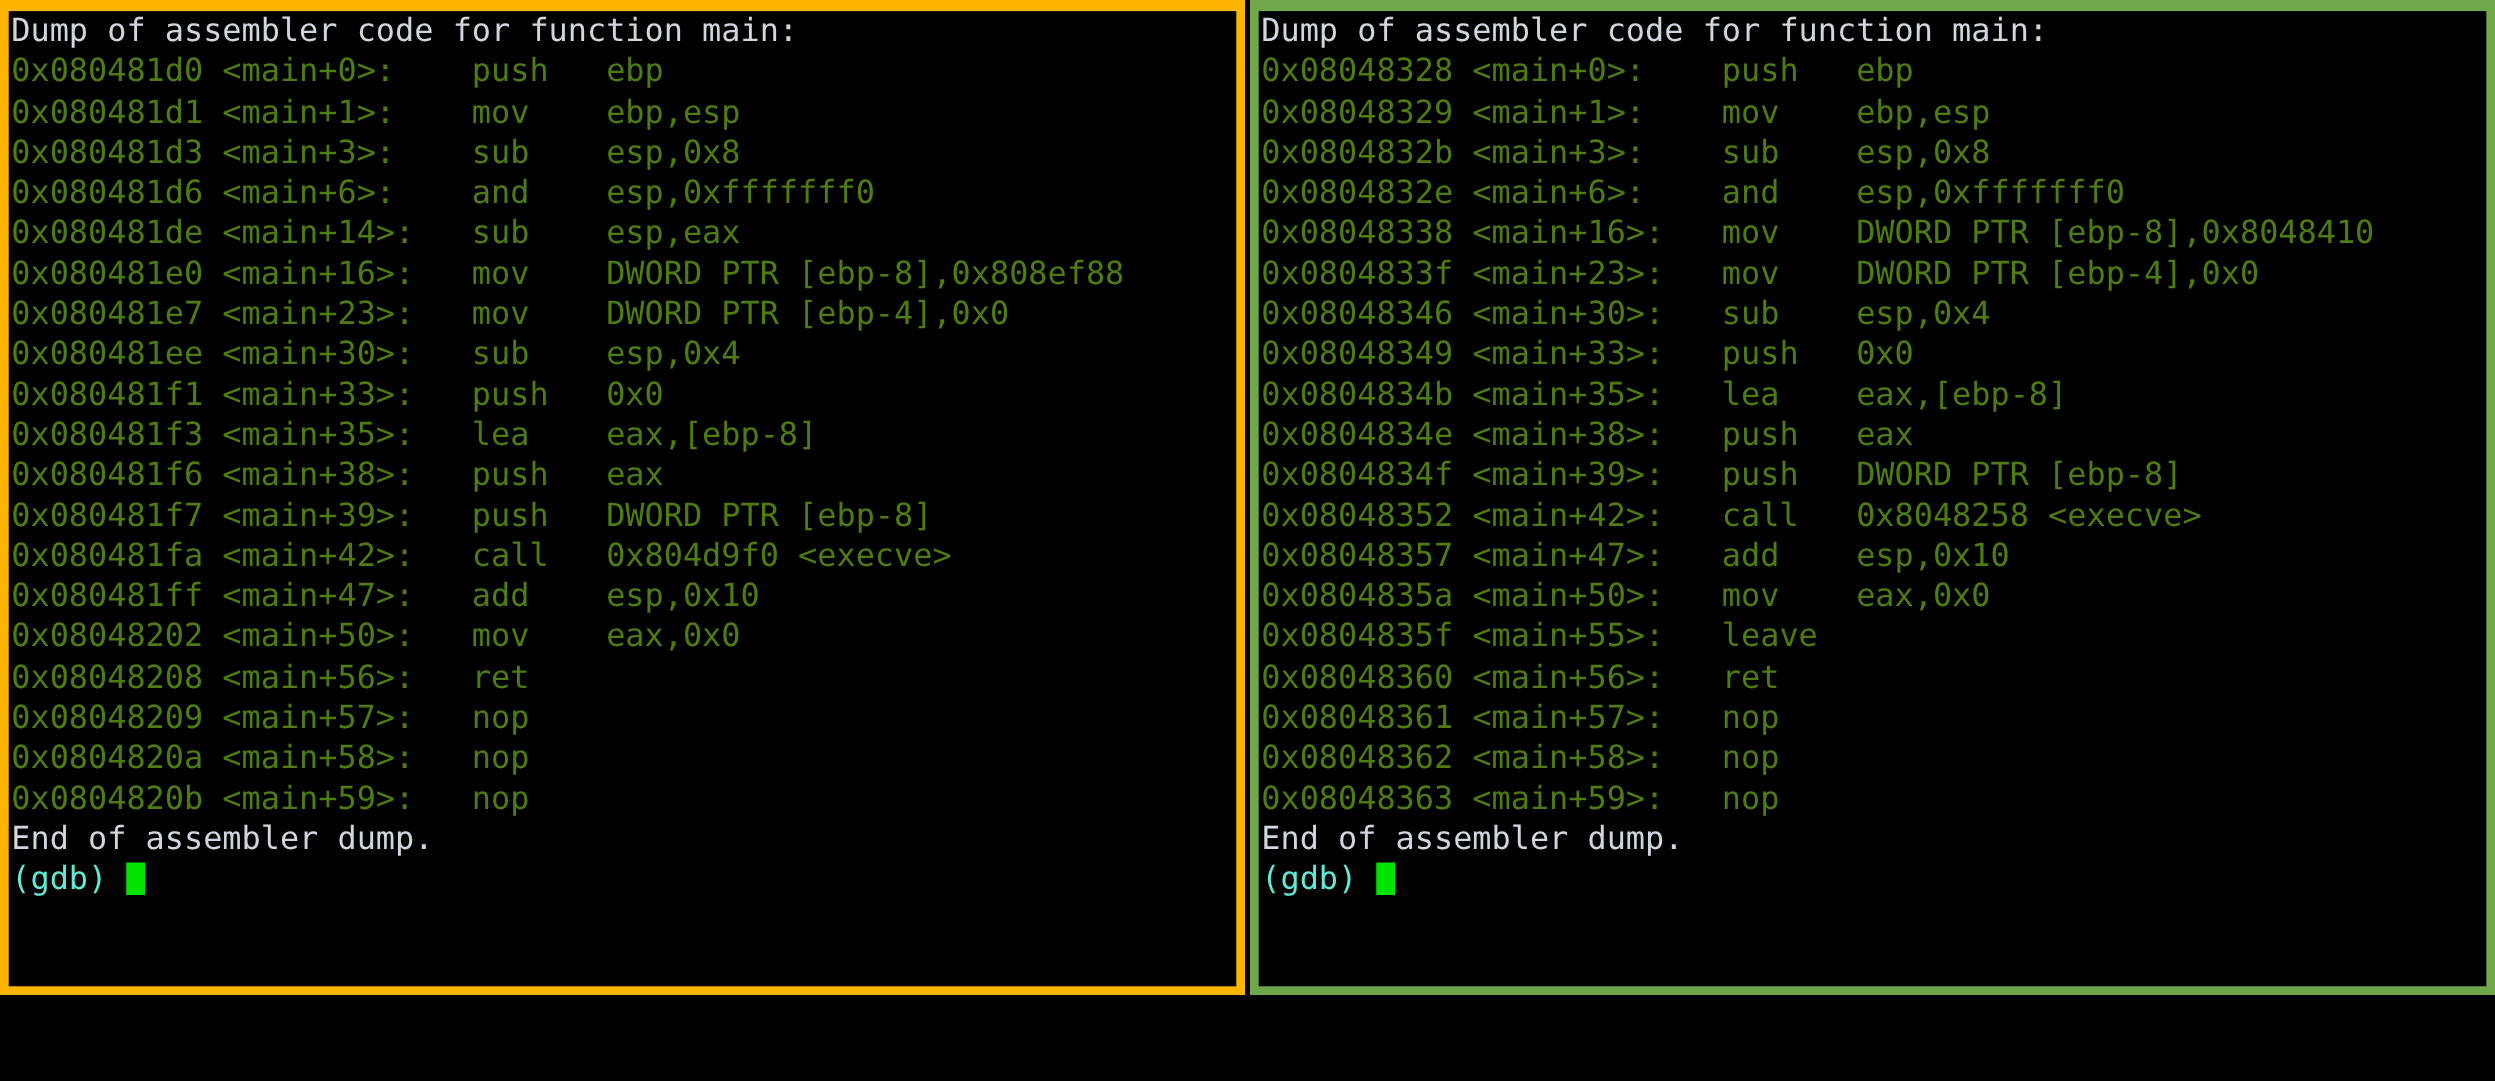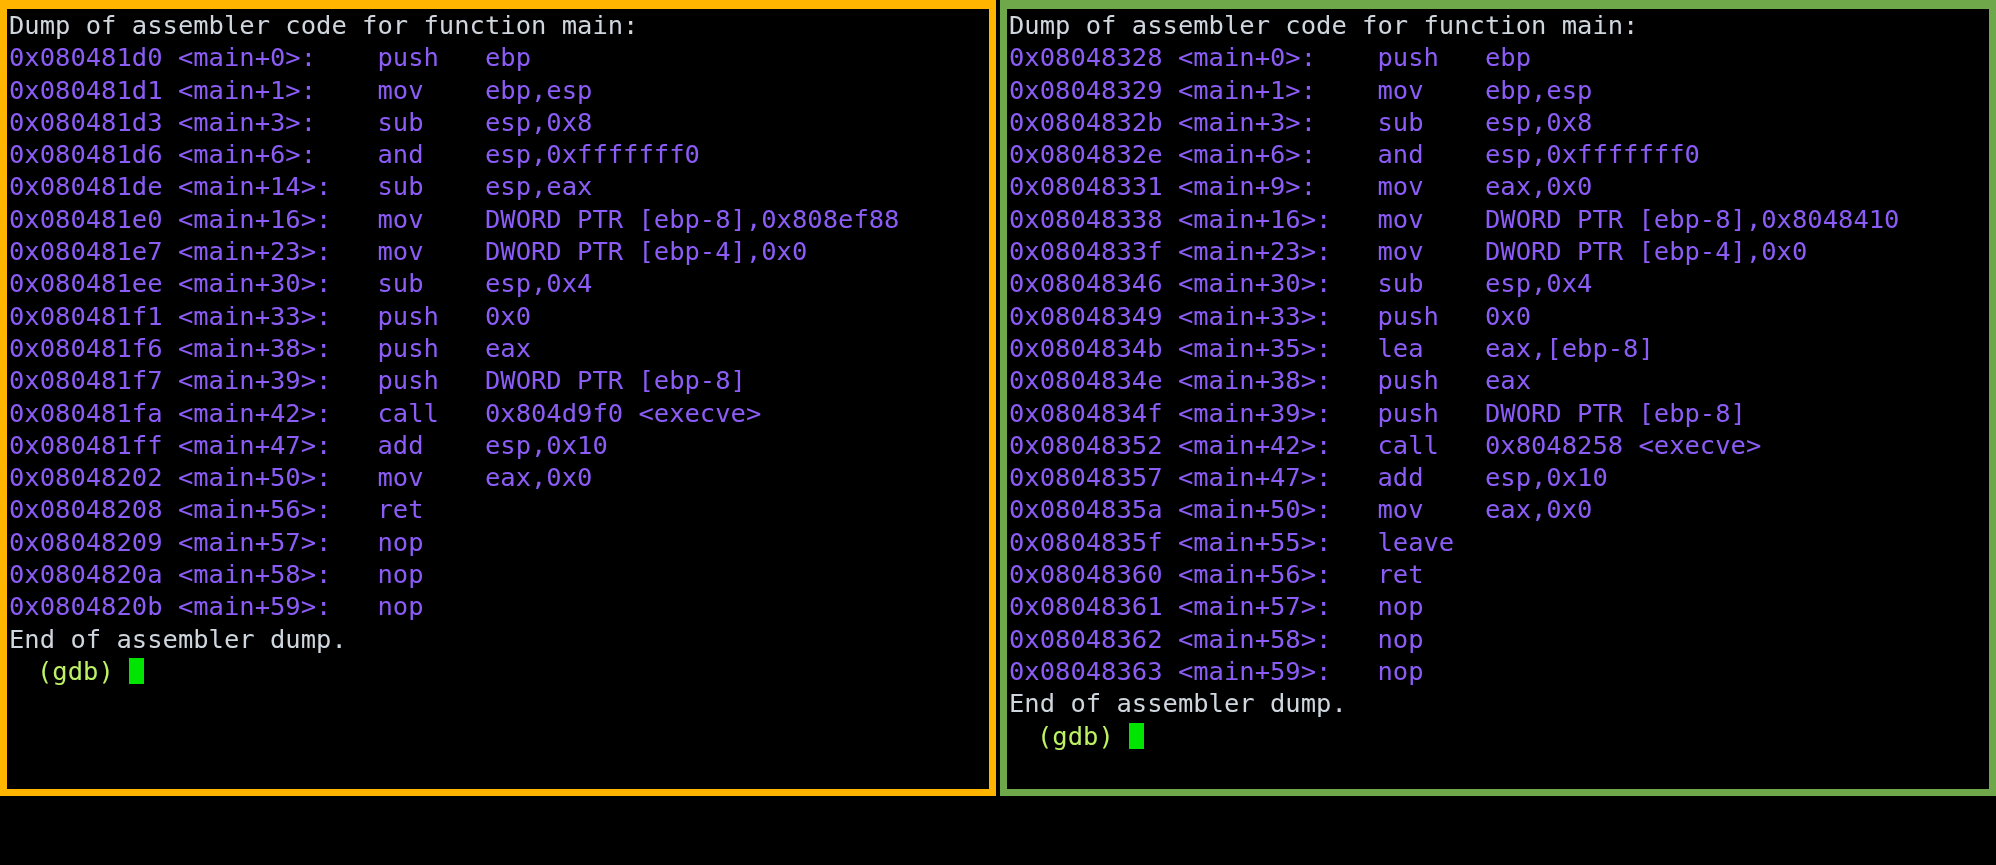--- a/index.html
+++ b/index.html
@@ -53,21 +53,21 @@
     width: 100%;
     height: 100%;
     background: #000000;
     padding: 0 0 0 2px;
     box-sizing: border-box;
   }
 
   .line {
     display: block;
     white-space: pre;
-    color: #8b5cf6;
+    color: #4d7c0f;
     font-family: "DejaVu Sans Mono", "Liberation Mono", monospace;
     font-size: 25.5px;
     line-height: 32.3px;
     letter-spacing: 0px;
     height: 32.3px;
   }
 
   .line.header-line,
   .line.footer-line,
   .line.prompt-line {
@@ -75,25 +75,24 @@
   }
 
   
   .prompt-line {
     display: flex;
     align-items: center;
     height: 32.3px;
   }
   .prompt-text {
     white-space: pre;
-    color: #bef264;
+    color: #5eead4;
     font-family: "DejaVu Sans Mono", "Liberation Mono", monospace;
     font-size: 25.5px;
     line-height: 32.3px;
-    margin-left: 28px;
   }
   .cursor-block {
     display: inline-block;
     width: 15px;
     height: 26px;
     background: #00E500;
     margin-left: 15px;
     vertical-align: middle;
   }
 
@@ -117,20 +116,21 @@
       <div class="line header-line">Dump of assembler code for function main:</div>
       <div class="line">0x080481d0 &lt;main+0&gt;:    push   ebp</div>
       <div class="line">0x080481d1 &lt;main+1&gt;:    mov    ebp,esp</div>
       <div class="line">0x080481d3 &lt;main+3&gt;:    sub    esp,0x8</div>
       <div class="line">0x080481d6 &lt;main+6&gt;:    and    esp,0xfffffff0</div>
       <div class="line">0x080481de &lt;main+14&gt;:   sub    esp,eax</div>
       <div class="line">0x080481e0 &lt;main+16&gt;:   mov    DWORD PTR [ebp-8],0x808ef88</div>
       <div class="line">0x080481e7 &lt;main+23&gt;:   mov    DWORD PTR [ebp-4],0x0</div>
       <div class="line">0x080481ee &lt;main+30&gt;:   sub    esp,0x4</div>
       <div class="line">0x080481f1 &lt;main+33&gt;:   push   0x0</div>
+      <div class="line">0x080481f3 &lt;main+35&gt;:   lea    eax,[ebp-8]</div>
       <div class="line">0x080481f6 &lt;main+38&gt;:   push   eax</div>
       <div class="line">0x080481f7 &lt;main+39&gt;:   push   DWORD PTR [ebp-8]</div>
       <div class="line">0x080481fa &lt;main+42&gt;:   call   0x804d9f0 &lt;execve&gt;</div>
       <div class="line">0x080481ff &lt;main+47&gt;:   add    esp,0x10</div>
       <div class="line">0x08048202 &lt;main+50&gt;:   mov    eax,0x0</div>
       <div class="line">0x08048208 &lt;main+56&gt;:   ret</div>
       <div class="line">0x08048209 &lt;main+57&gt;:   nop</div>
       <div class="line">0x0804820a &lt;main+58&gt;:   nop</div>
       <div class="line">0x0804820b &lt;main+59&gt;:   nop</div>
       <div class="line footer-line">End of assembler dump.</div>
@@ -141,21 +141,20 @@
     </div>
   </div>
 
   <div class="panel panel-right">
     <div class="term">
       <div class="line header-line">Dump of assembler code for function main:</div>
       <div class="line">0x08048328 &lt;main+0&gt;:    push   ebp</div>
       <div class="line">0x08048329 &lt;main+1&gt;:    mov    ebp,esp</div>
       <div class="line">0x0804832b &lt;main+3&gt;:    sub    esp,0x8</div>
       <div class="line">0x0804832e &lt;main+6&gt;:    and    esp,0xfffffff0</div>
-      <div class="line">0x08048331 &lt;main+9&gt;:    mov    eax,0x0</div>
       <div class="line">0x08048338 &lt;main+16&gt;:   mov    DWORD PTR [ebp-8],0x8048410</div>
       <div class="line">0x0804833f &lt;main+23&gt;:   mov    DWORD PTR [ebp-4],0x0</div>
       <div class="line">0x08048346 &lt;main+30&gt;:   sub    esp,0x4</div>
       <div class="line">0x08048349 &lt;main+33&gt;:   push   0x0</div>
       <div class="line">0x0804834b &lt;main+35&gt;:   lea    eax,[ebp-8]</div>
       <div class="line">0x0804834e &lt;main+38&gt;:   push   eax</div>
       <div class="line">0x0804834f &lt;main+39&gt;:   push   DWORD PTR [ebp-8]</div>
       <div class="line">0x08048352 &lt;main+42&gt;:   call   0x8048258 &lt;execve&gt;</div>
       <div class="line">0x08048357 &lt;main+47&gt;:   add    esp,0x10</div>
       <div class="line">0x0804835a &lt;main+50&gt;:   mov    eax,0x0</div>

